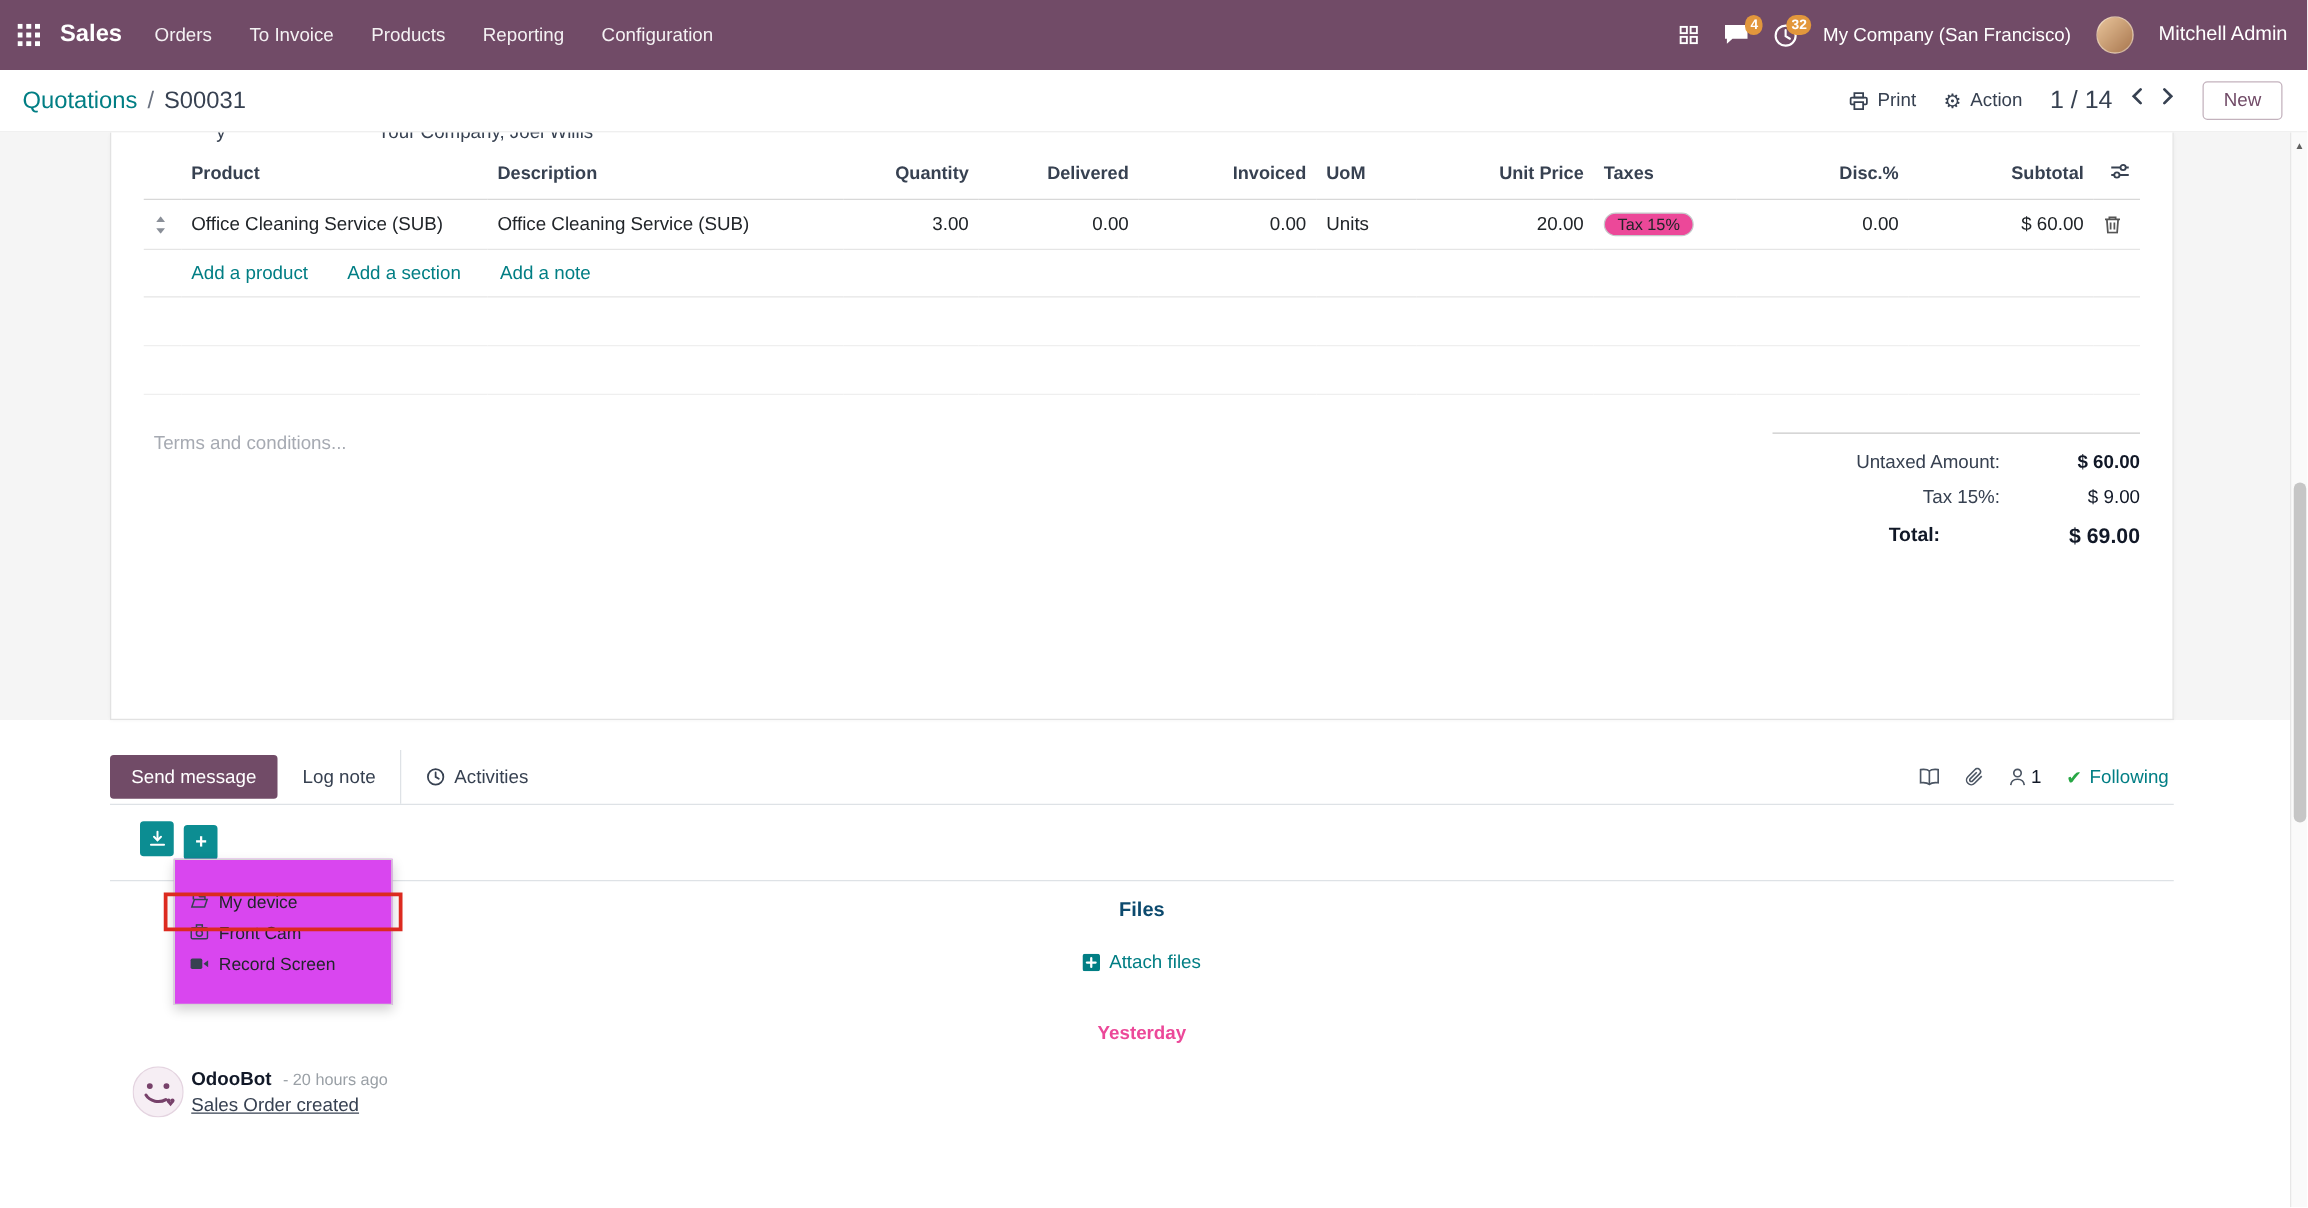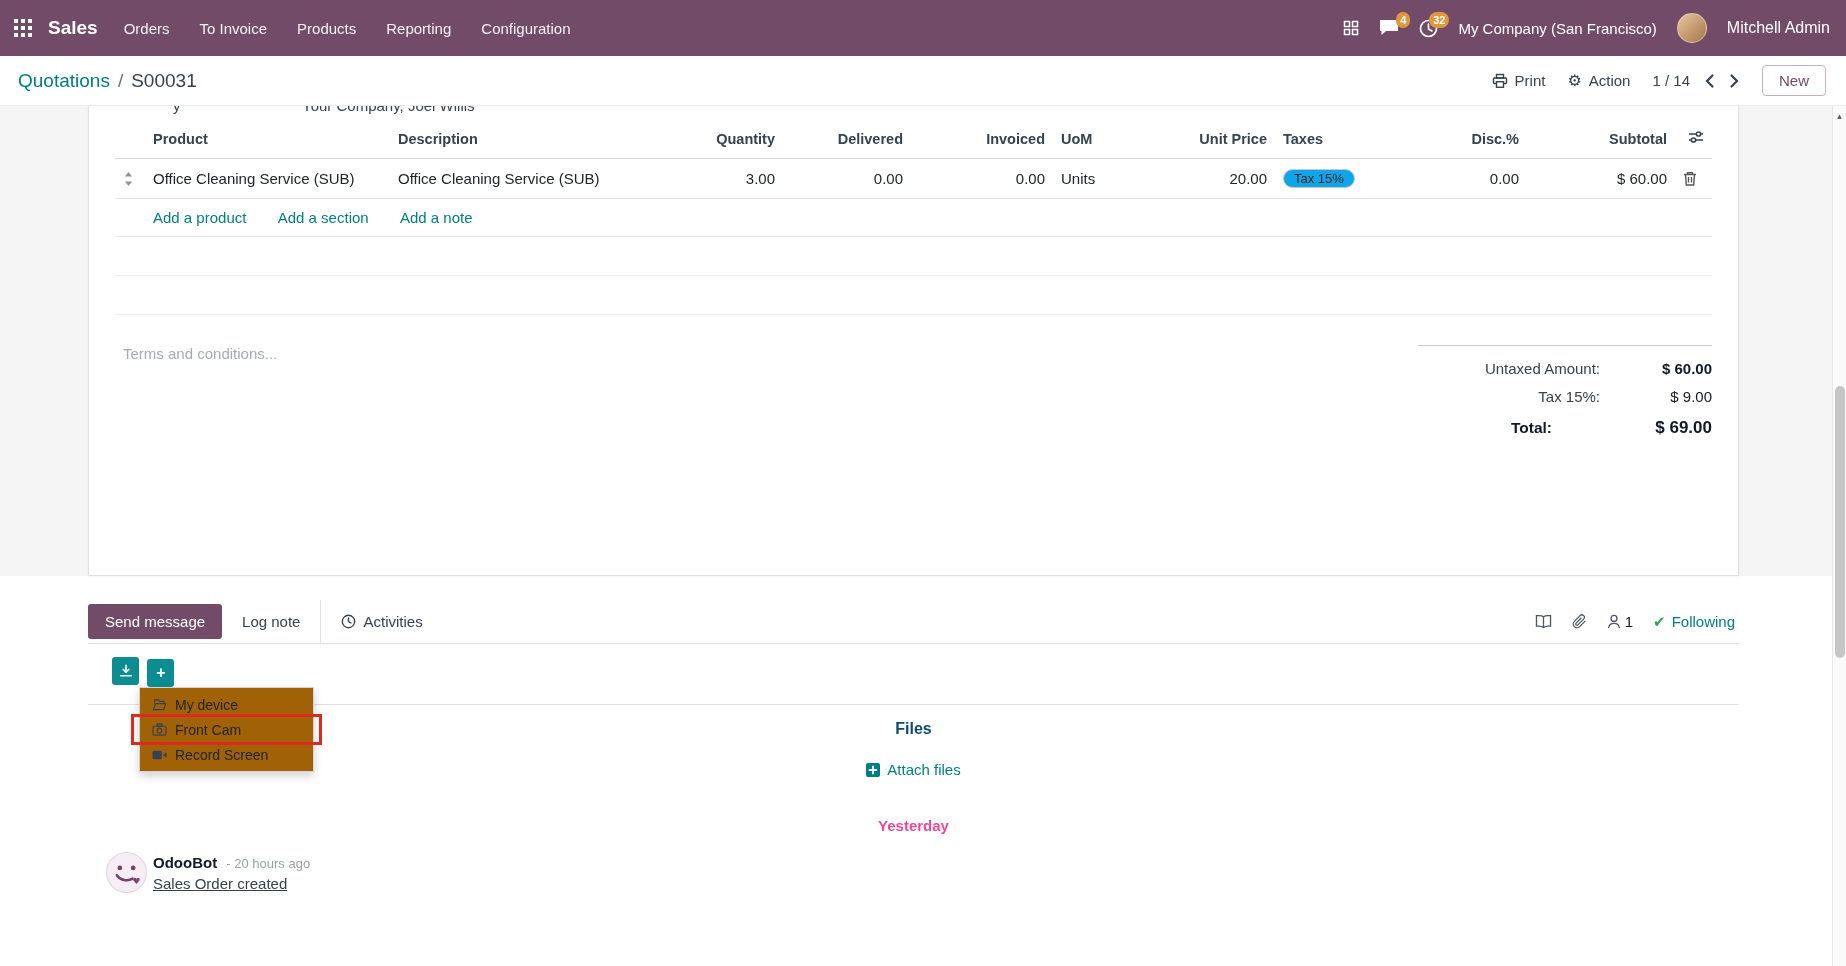--- a/index.html
+++ b/index.html
@@ -20,21 +20,21 @@
   .username { font-size:16px; font-weight:400; }
 
   
   .control-panel { height:50px; background:#fff; display:flex; align-items:center; justify-content:space-between; padding:0 20px 0 18px; border-bottom:1px solid #ececec; }
   .breadcrumb { font-size:19px; display:flex; align-items:center; gap:8px; }
   .breadcrumb a { color:var(--accent,#017e84); text-decoration:none; cursor:pointer; }
   .breadcrumb .sep { color:#6b7280; }
   .breadcrumb .current { color:#374151; }
   .cp-right { display:flex; align-items:center; gap:22px; color:#374151; }
   .cp-btn { display:flex; align-items:center; gap:7px; font-size:15px; cursor:pointer; color:#374151; }
-  .pager { display:flex; align-items:flex-end; gap:14px; font-size:15px; }
+  .pager { display:flex; align-items:flex-start; gap:14px; font-size:20px; }
   .pager-arrow { cursor:pointer; display:inline-flex; color:#374151; }
   .new-btn { border:1px solid #c3b2bd; background:#fff; color:var(--brand,#714B67); font-size:15px; padding:6px 16px; border-radius:4px; cursor:pointer; }
 
   
   .o-content { height:470px; background:#f5f5f5; }
   .sheet { margin-left:88px; width:1651px; height:470px; background:#fff; border:1px solid #e2e2e2; border-top:none; box-shadow:0 1px 3px rgba(0,0,0,.04); padding:0 26px; overflow:hidden; }
   .clipped-line { position:relative; height:13px; overflow:hidden; font-size:15px; color:#374151; }
   .clipped-line span { position:absolute; top:-9px; }
   .clip-frag { left:58px; }
   .clip-value { left:187px; }
@@ -42,21 +42,21 @@
   .tabs { margin-top:22px; border-bottom:1px solid #dee2e6; display:flex; padding-left:10px; }
   .tab { font-size:15px; color:#4b5563; padding:11px 19px; cursor:pointer; margin-bottom:-1px; }
   .tab.active { background:#fff; border:1px solid #dee2e6; border-bottom-color:#fff; color:#111827; }
 
   table.olines { width:100%; border-collapse:collapse; table-layout:fixed; margin-top:0; }
   .olines th { font-size:14.5px; font-weight:700; color:#374151; padding:11px 8px; border-bottom:1px solid #d8d8d8; text-align:left; }
   .olines td { font-size:15px; color:#212529; padding:10px 8px; }
   .olines tr.data-row td { border-bottom:1px solid #e5e5e5; }
   .r { text-align:right !important; }
   .teal { color:var(--accent,#017e84); }
-  .pill { display:inline-block; border:1px solid #c6c8ca; border-radius:12px; padding:1px 10px; font-size:13px; background:#0ea5e9; }
+  .pill { display:inline-block; border:1px solid #c6c8ca; border-radius:12px; padding:1px 10px; font-size:13px; background:#ec4899; }
   .handle { color:#8a8f98; cursor:grab; }
   .trash { color:#555; cursor:pointer; }
   .links-row td { border-bottom:1px solid #e5e5e5; }
   .add-link { color:var(--accent,#017e84); font-size:15px; margin-right:28px; cursor:pointer; }
   .empty-row td { border-bottom:1px solid #efefef; height:39px; }
 
   .sheet-bottom { display:flex; justify-content:space-between; margin-top:30px; }
   .terms { color:#a6aab2; font-size:15px; padding-left:8px; cursor:text; }
   .totals { width:294px; border-top:1px solid #c9c9c9; padding-top:9px; }
   .tot-row { display:flex; justify-content:flex-end; line-height:28px; font-size:15px; color:#374151; }
@@ -74,21 +74,21 @@
   .chat-tab { font-size:15px; color:#374151; padding:9px 20px; cursor:pointer; display:flex; align-items:center; gap:7px; }
   .vdiv { align-self:stretch; border-left:1px solid #dee2e6; }
   .topbar-right { margin-left:auto; display:flex; align-items:center; gap:20px; color:#4b5563; padding-right:4px; }
   .tb-icon { cursor:pointer; display:inline-flex; align-items:center; gap:4px; color:#4b5563; font-size:14px; }
   .following { color:var(--accent,#017e84); font-size:15px; display:inline-flex; align-items:center; gap:6px; cursor:pointer; }
   .following .chk { color:var(--success,#28a745); font-size:15px; }
 
   .attach-row { position:relative; margin:13px 0 0 24px; height:28px; }
   .teal-btn { display:inline-flex; align-items:center; justify-content:center; width:27px; height:28px; background:var(--teal_btn,#0c8d92); color:#fff; border:none; border-radius:3px; cursor:pointer; margin-right:4px; font-size:16px; font-weight:700; }
 
-  .upload-dropdown { position:absolute; top:30px; left:27px; width:175px; background:#a16207; border:1px solid #d4d4d4; box-shadow:0 4px 9px rgba(0,0,0,.18); padding:4px 0; z-index:5; }
+  .upload-dropdown { position:absolute; top:30px; left:27px; width:175px; background:#d946ef; border:1px solid #d4d4d4; box-shadow:0 4px 9px rgba(0,0,0,.18); padding:20px 0; z-index:5; }
   .dd-item { display:flex; align-items:center; gap:8px; font-size:14px; color:#212529; padding:3px 12px; height:25px; cursor:pointer; }
   .dd-item svg { color:#374151; flex:none; }
   .red-box { position:absolute; left:-9px; right:-9px; top:26px; height:31px; border:3px solid var(--danger,#dc2a1f); pointer-events:none; }
 
   .dropzone { border-top:1px solid #dee2e6; margin-top:19px; text-align:center; }
   .files-title { margin-top:15px; font-size:16px; font-weight:700; color:#0c4a6e; }
   .attach-link { margin-top:23px; display:inline-flex; align-items:center; gap:7px; color:var(--accent,#017e84); font-size:15px; cursor:pointer; }
 
   .date-divider { margin-top:36px; text-align:center; font-size:15px; font-weight:700; color:#ec4899; }
 

